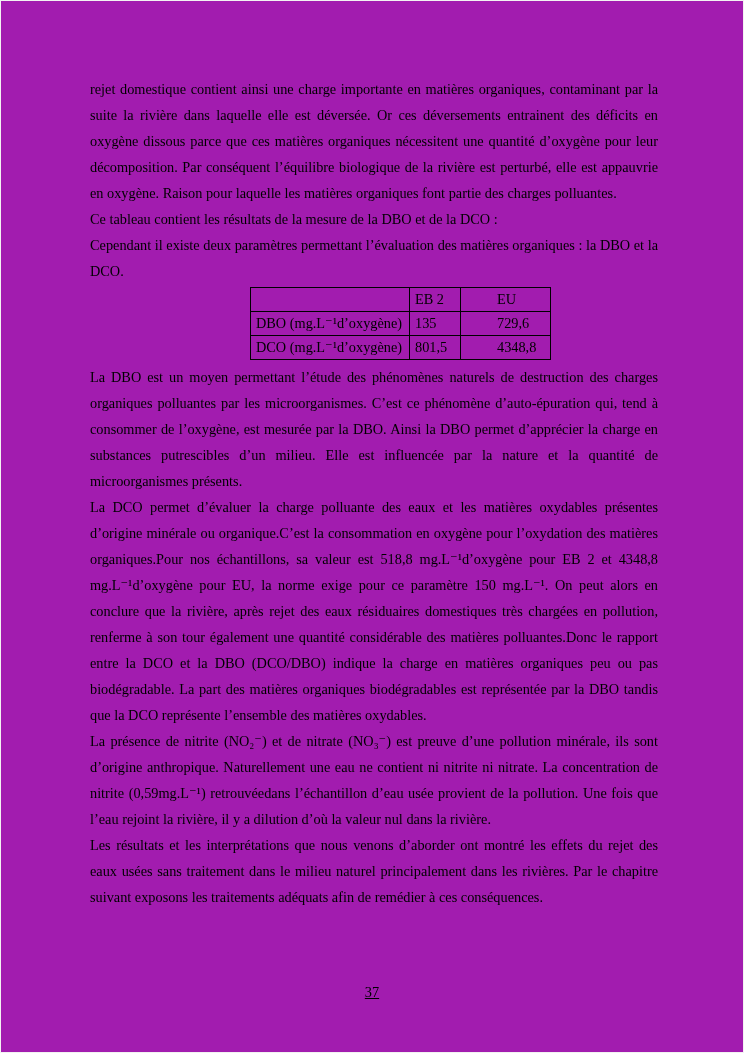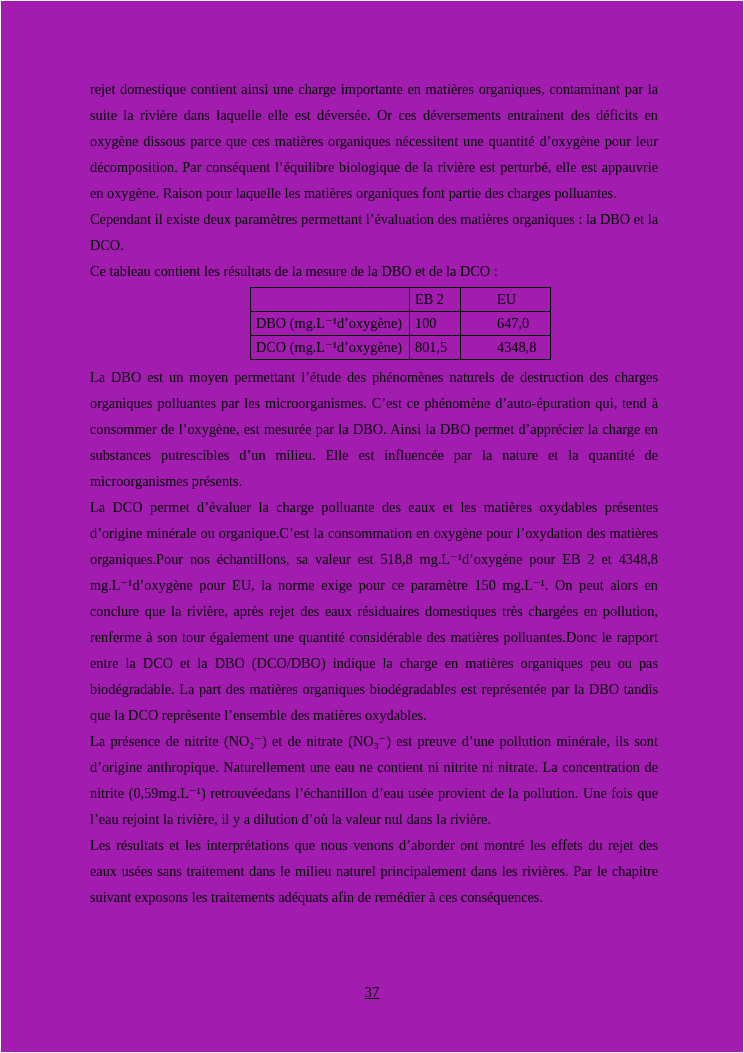--- a/index.html
+++ b/index.html
@@ -54,34 +54,34 @@
     font-size: 14.3px;
     text-decoration: underline;
   }
 </style>
 </head>
 <body>
 
 <div class="page">
   <div class="content">
     <p>rejet domestique contient ainsi une charge importante en matières organiques, contaminant par la suite la rivière dans laquelle elle est déversée. Or ces déversements entrainent des déficits en oxygène dissous parce que ces matières organiques nécessitent une quantité d’oxygène pour leur décomposition. Par conséquent l’équilibre biologique de la rivière est perturbé, elle est appauvrie en oxygène. Raison pour laquelle les matières organiques font partie des charges polluantes.</p>
+    <p>Ce tableau contient les résultats de la mesure de la DBO et de la DCO :</p>
     <p>Cependant il existe deux paramètres permettant l’évaluation des matières organiques : la DBO et la DCO.</p>
-    <p>Ce tableau contient les résultats de la mesure de la DBO et de la DCO :</p>
 
     <table class="results">
       <tbody>
         <tr>
           <td class="c1"></td>
           <td class="c2">EB 2</td>
           <td class="c3">EU</td>
         </tr>
         <tr>
           <td class="c1">DBO (mg.L⁻¹d’oxygène)</td>
-          <td class="c2">100</td>
-          <td class="c3">647,0</td>
+          <td class="c2">135</td>
+          <td class="c3">729,6</td>
         </tr>
         <tr>
           <td class="c1">DCO (mg.L⁻¹d’oxygène)</td>
           <td class="c2">801,5</td>
           <td class="c3">4348,8</td>
         </tr>
       </tbody>
     </table>
 
     <p>La DBO est un moyen permettant l’étude des phénomènes naturels de destruction des charges organiques polluantes par les microorganismes. C’est ce phénomène d’auto-épuration qui, tend à consommer de l’oxygène, est mesurée par la DBO. Ainsi la DBO permet d’apprécier la charge en substances putrescibles d’un milieu. Elle est influencée par la nature et la quantité de microorganismes présents.</p>

